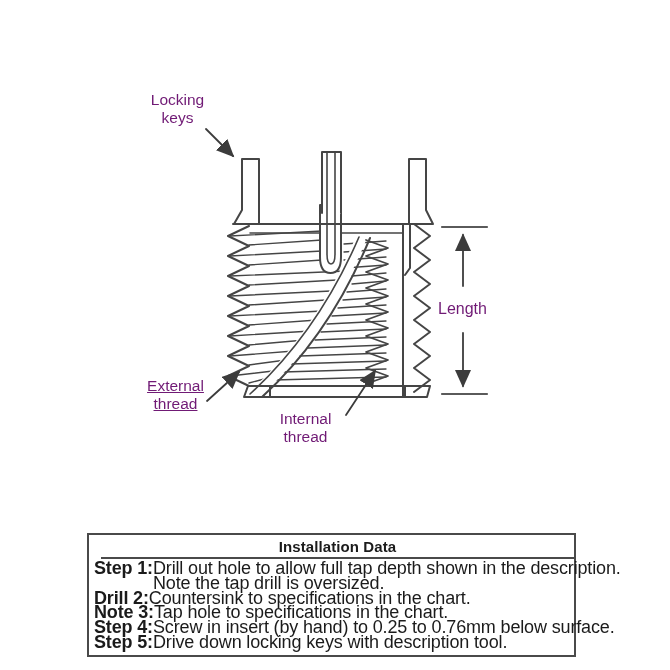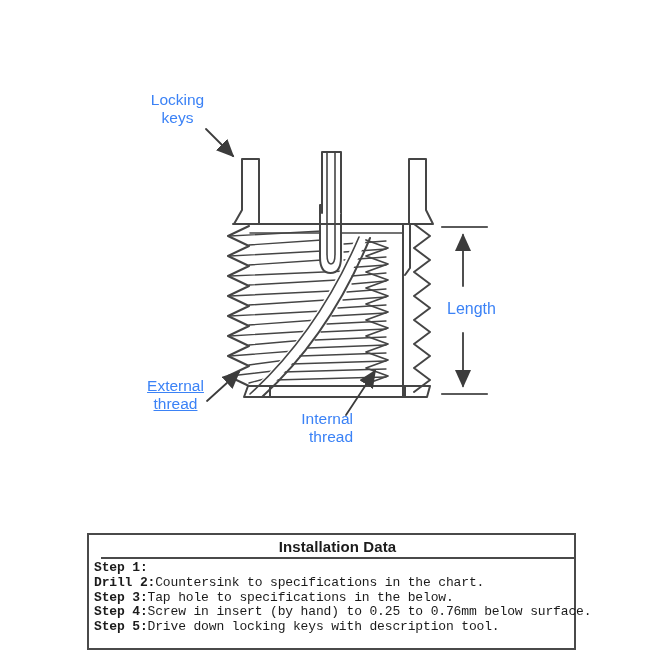--- a/index.html
+++ b/index.html
@@ -1,30 +1,30 @@
 <!DOCTYPE html>
 <html><head>
 <meta charset="utf-8">
 <style>
   html,body{margin:0;padding:0;background:#fff;}
   body{width:670px;height:670px;position:relative;overflow:hidden;
        font-family:"Liberation Sans", sans-serif;color:#1b1b1b;}
   .stage{position:absolute;inset:0;}
   svg{position:absolute;left:0;top:0;}
   .lbl{position:absolute;text-align:center;font-size:15.5px;line-height:1.15;
-       color:#3b82f6;letter-spacing:0;}
+       color:#701a75;letter-spacing:0;}
   .lbl .ln{display:block;}
   #length-label{font-size:16px;text-align:left;}
   
   .inst-table{position:absolute;left:87px;top:533px;width:489px;
       border:2px solid #4a4a4a;background:#fff;box-sizing:border-box;}
   .inst-title{font-weight:bold;font-size:15px;text-align:center;
       padding:3px 0 2px 0;border-bottom:2px solid #4a4a4a;letter-spacing:.1px;margin-left:12px;}
-  .inst-body{padding:2px 3px 13px 5px;font-size:13px;line-height:14.8px;
-      letter-spacing:-0.15px;font-family:Liberation Mono, monospace;}
+  .inst-body{padding:2px 3px 5px 5px;font-size:18px;line-height:14.8px;
+      letter-spacing:-0.15px;}
   .step-row{display:flex;white-space:nowrap;}
   .step-label{font-weight:bold;flex:0 0 49px;}
   .step-text{flex:1;}
 </style>
 </head>
 <body>
 
 <div class="stage">
 
   <svg width="670" height="520" viewBox="0 0 670 520">
@@ -97,48 +97,52 @@
       <path stroke="#3c3c3c" stroke-width="1.8" d="M207,401 L239,372" marker-end="url(#arr)"></path>
       <path stroke="#3c3c3c" stroke-width="1.8" d="M346,415 L375,371" marker-end="url(#arr)"></path>
     </g>
   </svg>
 
   <div class="lbl" style="left:130px;top:91px;width:95px;">
     <span class="ln">Locking</span>
     <span class="ln">keys</span>
   </div>
 
-  <div class="lbl" id="length-label" style="left:438px;top:300px;width:58px;margin-left:9px;">Length</div>
+  <div class="lbl" id="length-label" style="left:438px;top:300px;width:58px;">Length</div>
 
   <div class="lbl" style="left:128px;top:377px;width:95px;text-decoration:underline;">
     <span class="ln">External</span>
     <span class="ln">thread</span>
   </div>
 
-  <div class="lbl" style="left:258px;top:410px;width:95px;text-align:right;">
+  <div class="lbl" style="left:258px;top:410px;width:95px;">
     <span class="ln">Internal</span>
     <span class="ln">thread</span>
   </div>
 
   <div class="inst-table">
     <div class="inst-title">Installation Data</div>
     <div class="inst-body">
 
       <div class="step-row">
         <div class="step-label">Step 1:</div>
+        <div class="step-text">
+          <div>Drill out hole to allow full tap depth shown in the description.</div>
+          <div>Note the tap drill is oversized.</div>
+        </div>
       </div>
 
       <div class="step-row">
         <div class="step-label">Drill 2:</div>
         <div class="step-text">Countersink to specifications in the chart.</div>
       </div>
 
       <div class="step-row">
-        <div class="step-label">Step 3:</div>
-        <div class="step-text">Tap hole to specifications in the below.</div>
+        <div class="step-label">Note 3:</div>
+        <div class="step-text">Tap hole to specifications in the chart.</div>
       </div>
 
       <div class="step-row">
         <div class="step-label">Step 4:</div>
         <div class="step-text">Screw in insert (by hand) to 0.25 to 0.76mm below surface.</div>
       </div>
 
       <div class="step-row">
         <div class="step-label">Step 5:</div>
         <div class="step-text">Drive down locking keys with description tool.</div>

